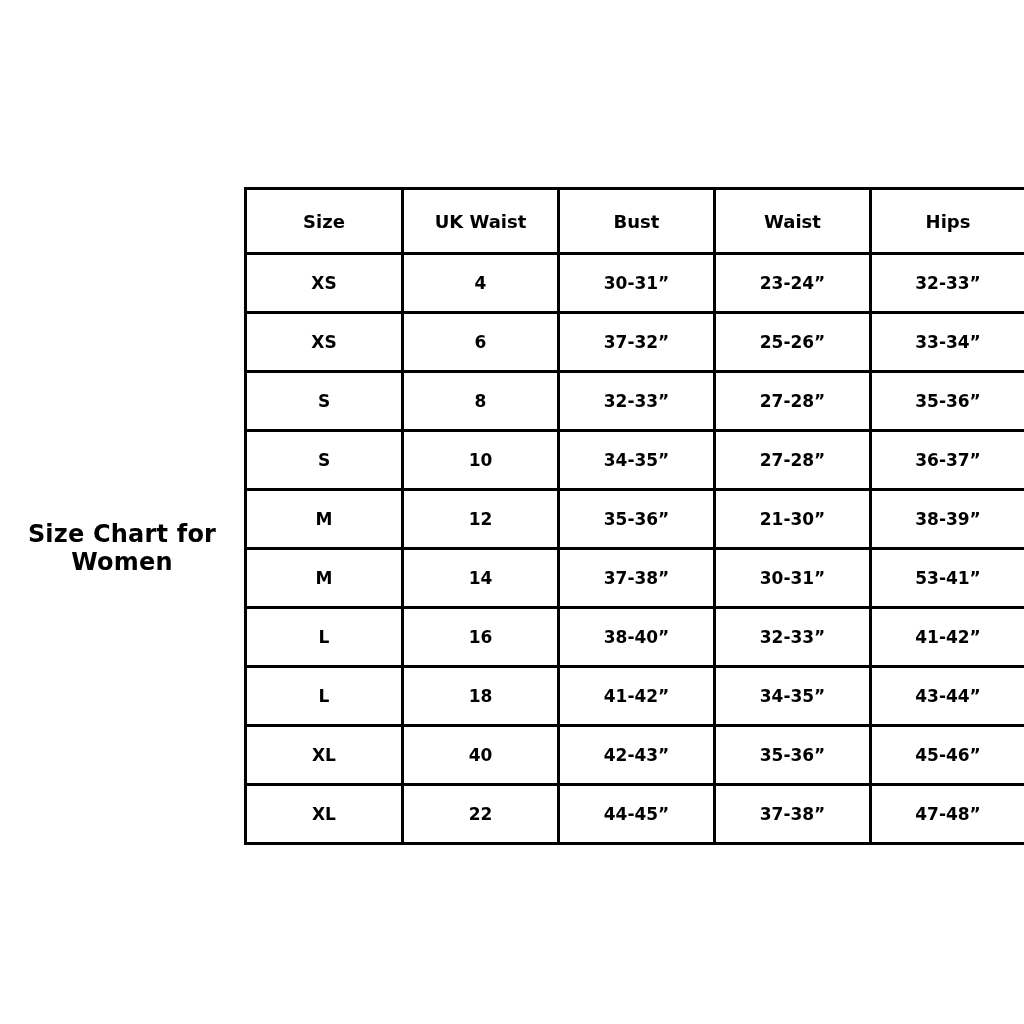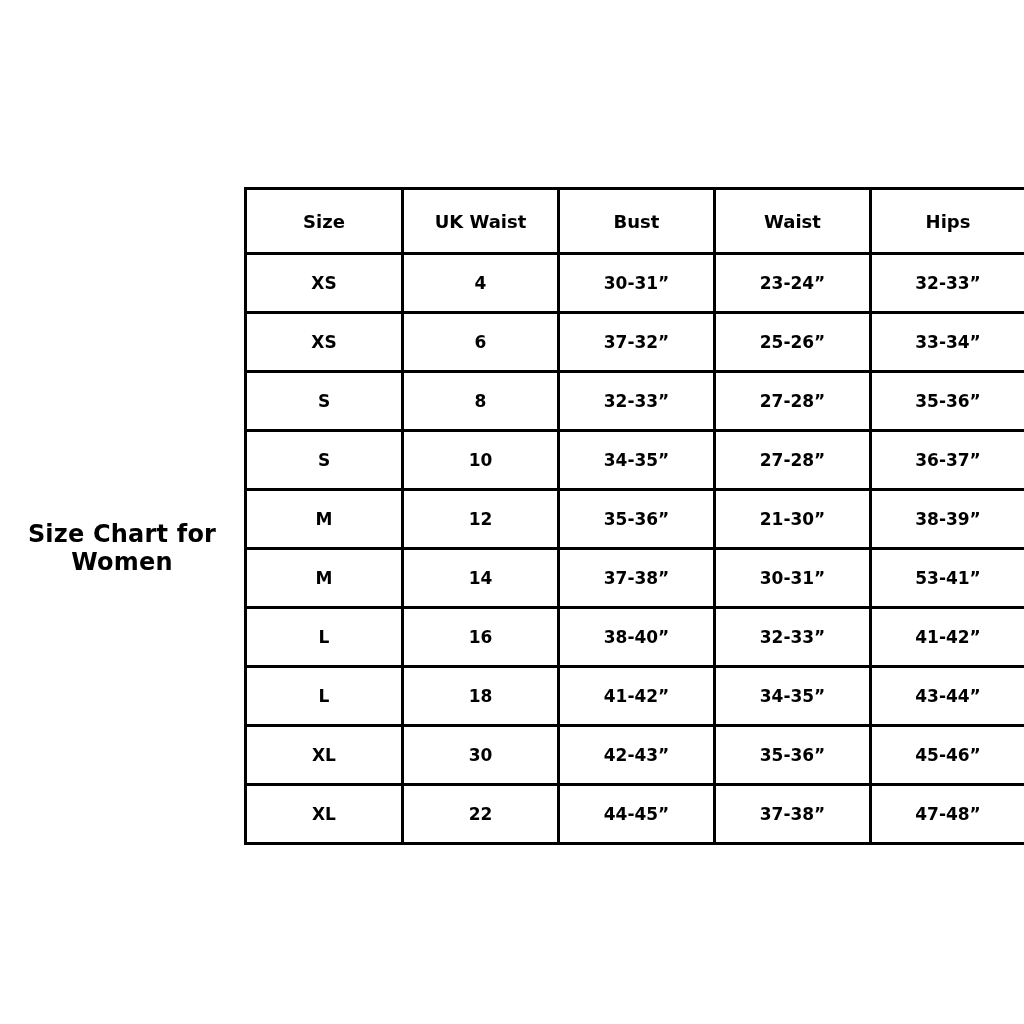--- a/index.html
+++ b/index.html
@@ -138,21 +138,21 @@
         </tr>
         <tr>
           <td>L</td>
           <td>18</td>
           <td>41-42”</td>
           <td>34-35”</td>
           <td>43-44”</td>
         </tr>
         <tr>
           <td>XL</td>
-          <td>30</td>
+          <td>40</td>
           <td>42-43”</td>
           <td>35-36”</td>
           <td>45-46”</td>
         </tr>
         <tr>
           <td>XL</td>
           <td>22</td>
           <td>44-45”</td>
           <td>37-38”</td>
           <td>47-48”</td>

